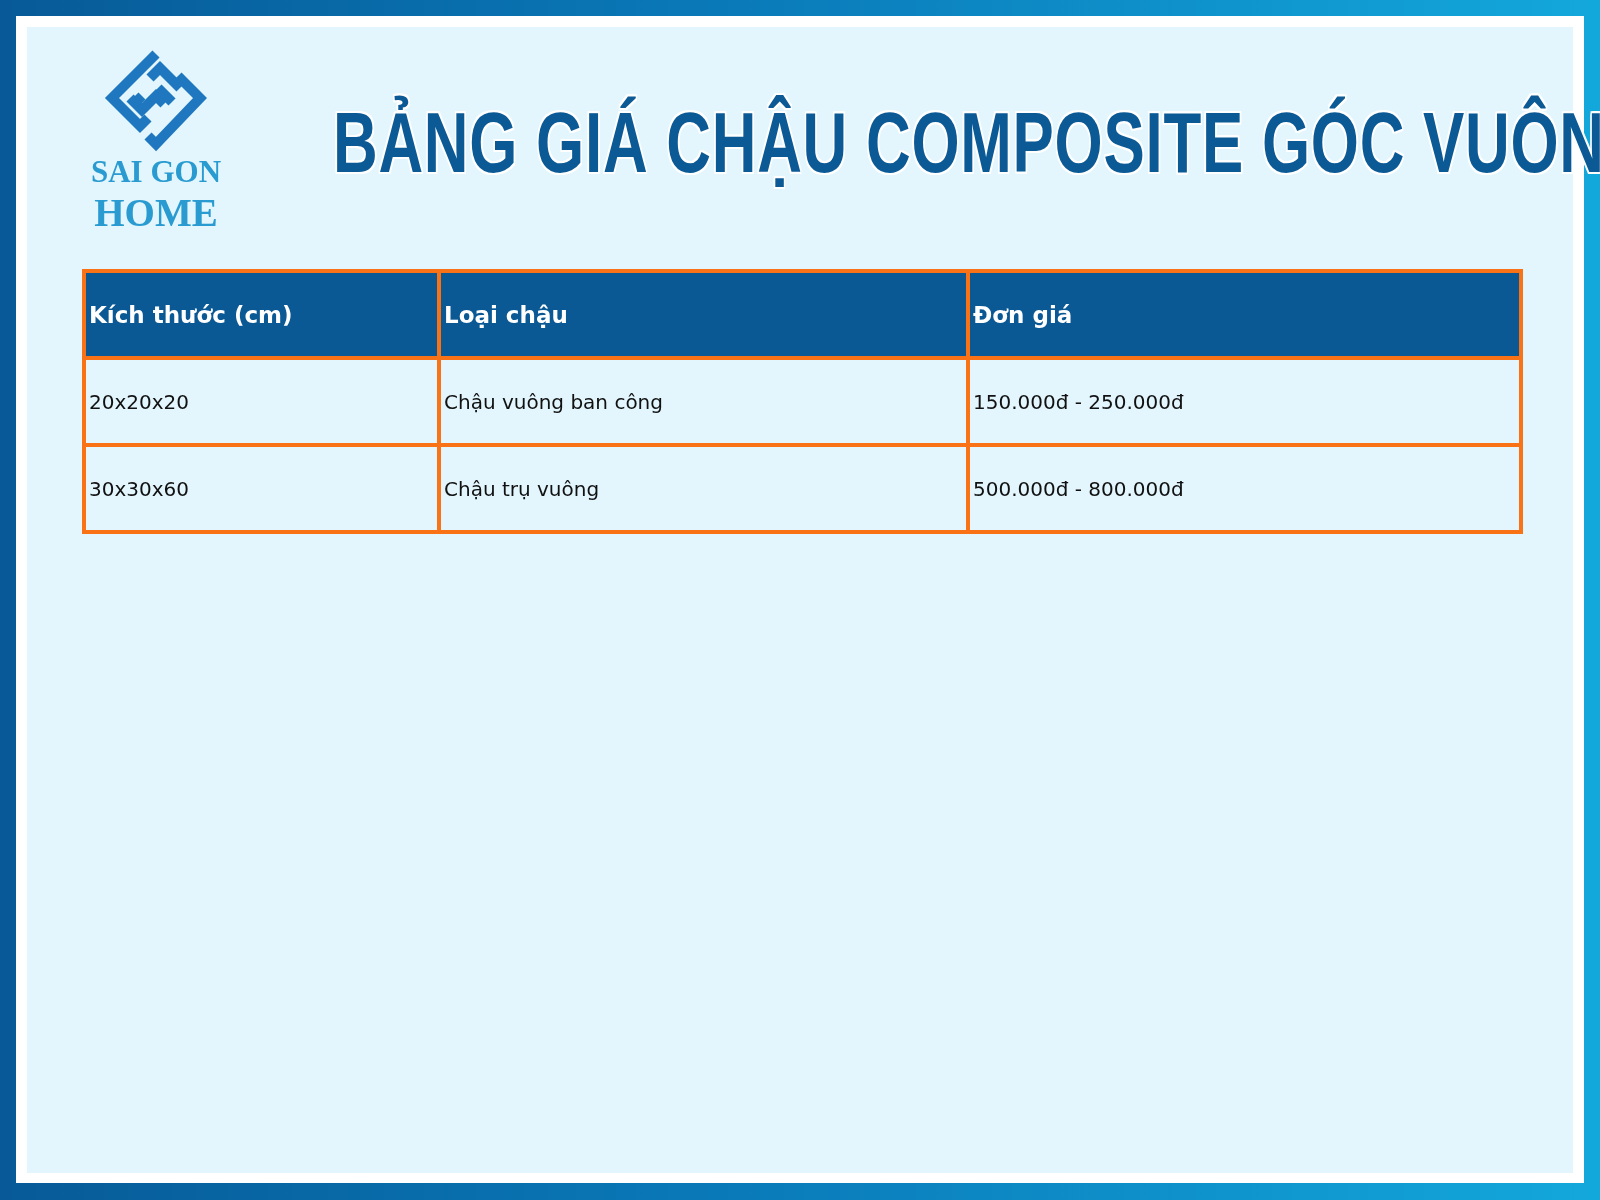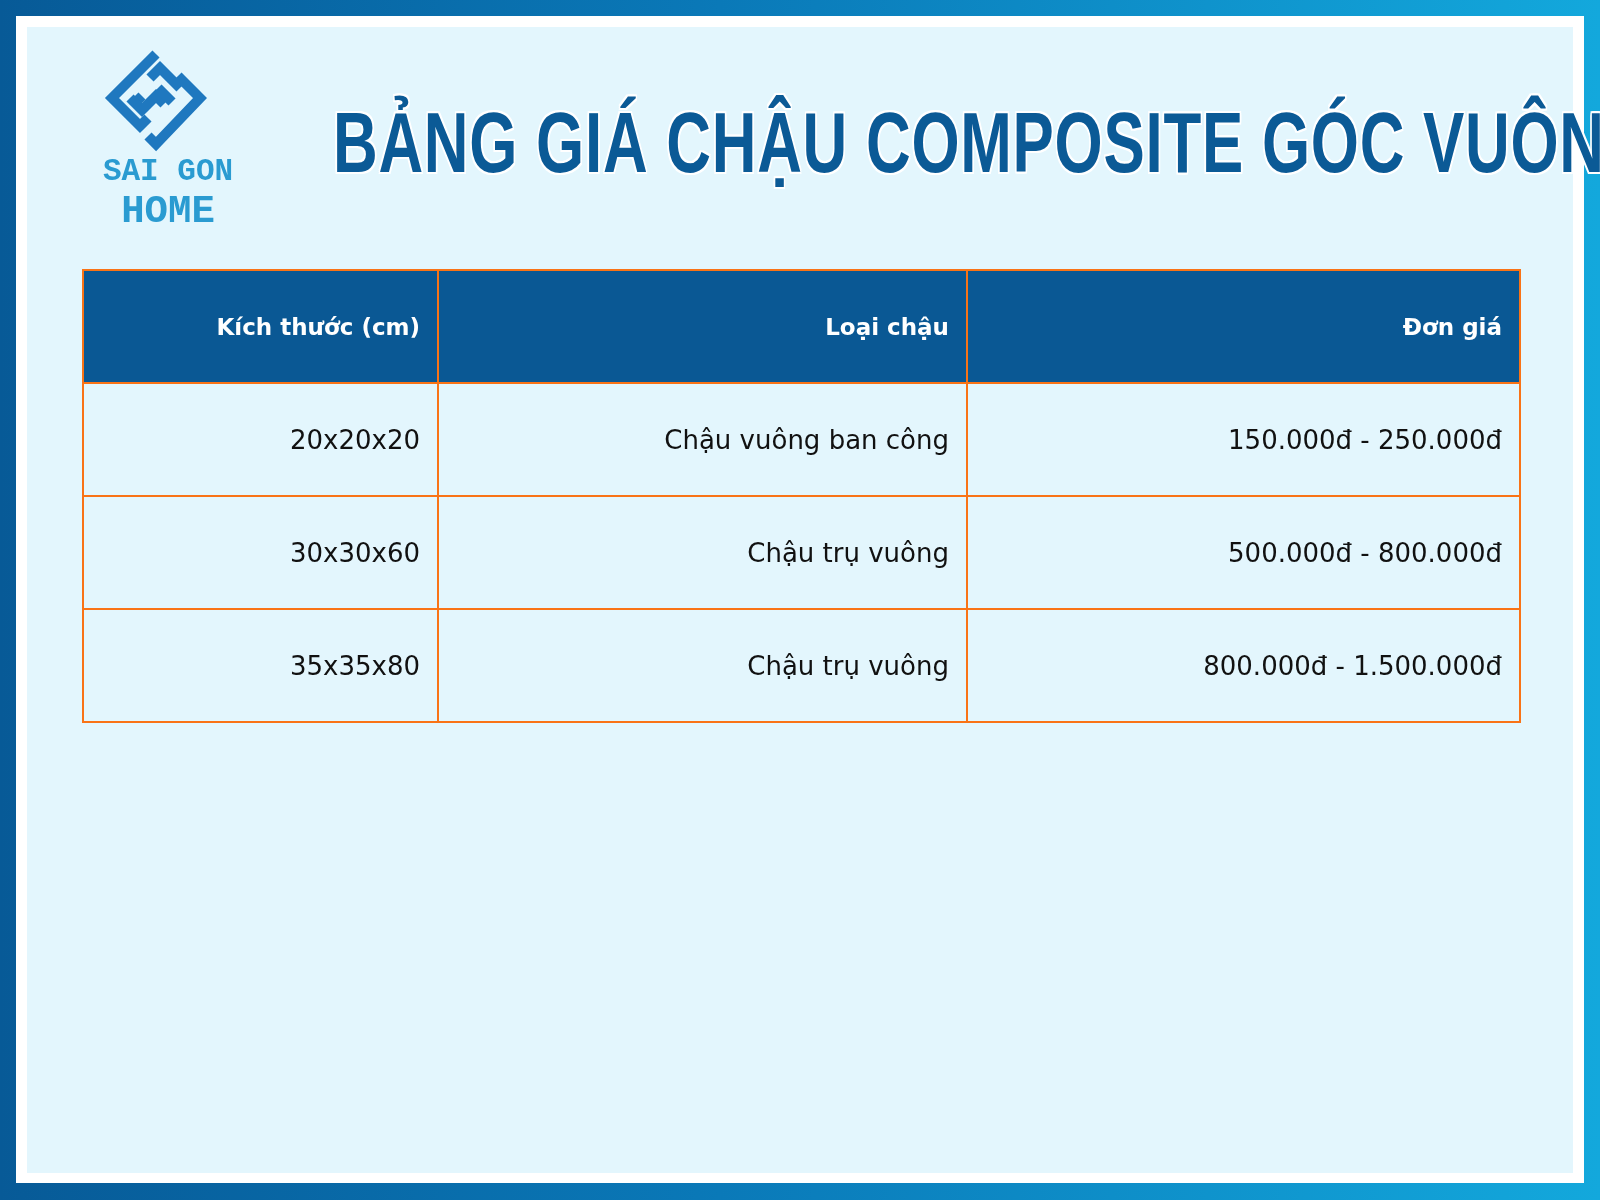--- a/index.html
+++ b/index.html
@@ -14,22 +14,22 @@
   }
   .panel {
     position: absolute; left: 27px; top: 27px; width: 1546px; height: 1146px;
     background: #e3f6fd;
   }
   .logo {
     position: absolute; left: 80px; top: 48px; width: 150px; height: 180px;
   }
   .logo svg { position: absolute; left: 22px; top: 0; }
   .logo-text {
-    position: absolute; left: 12px; width: 152px; text-align: center;
-    color: #2a9bd1; font-weight: bold; font-family: Liberation Mono, monospace;
+    position: absolute; left: 0; width: 152px; text-align: center;
+    color: #2a9bd1; font-weight: bold; font-family: Liberation Serif, serif;
     letter-spacing: 0px;
   }
   .logo-line1 { top: 106px; font-size: 31px; }
   .logo-line2 { top: 142px; font-size: 39px; }
 
   .title {
     position: absolute; left: 333px; top: 92px; width: 1110px; height: 100px;
     display: flex; align-items: center;
   }
   .title span {
@@ -40,29 +40,29 @@
     text-shadow: 2px 0 0 #fff, -2px 0 0 #fff, 0 2px 0 #fff, 0 -2px 0 #fff,
                  2px 2px 0 #fff, -2px -2px 0 #fff, 2px -2px 0 #fff, -2px 2px 0 #fff;
   }
 
   table.price {
     position: absolute; left: 82px; top: 269px;
     width: 1437px; border-collapse: collapse;
     table-layout: fixed;
   }
   table.price th, table.price td {
-    border: 2px solid #f97316; text-align: right; vertical-align: middle;
-    padding: 17px;
+    border: 4px solid #f97316; text-align: left; vertical-align: middle;
+    padding: 3px;
   }
   table.price th {
     background: #0a5894; color: #ffffff; height: 77px;
     font-family: "DejaVu Sans", sans-serif; font-weight: bold; font-size: 23px;
   }
   table.price td {
-    height: 77px; color: #111111; font-size: 26px;
+    height: 77px; color: #111111; font-size: 20px;
     font-family: "DejaVu Sans", sans-serif; font-weight: normal;
     background: #e3f6fd;
   }
   col.c1 { width: 355px; }
   col.c2 { width: 529px; }
   col.c3 { width: 553px; }
 </style>
 </head>
 <body>
 
@@ -109,19 +109,14 @@
     <tr>
       <td>20x20x20</td>
       <td>Chậu vuông ban công</td>
       <td>150.000đ - 250.000đ</td>
     </tr>
     <tr>
       <td>30x30x60</td>
       <td>Chậu trụ vuông</td>
       <td>500.000đ - 800.000đ</td>
     </tr>
-    <tr>
-      <td>35x35x80</td>
-      <td>Chậu trụ vuông</td>
-      <td>800.000đ - 1.500.000đ</td>
-    </tr>
   </tbody>
 </table>
 
 </body></html>

